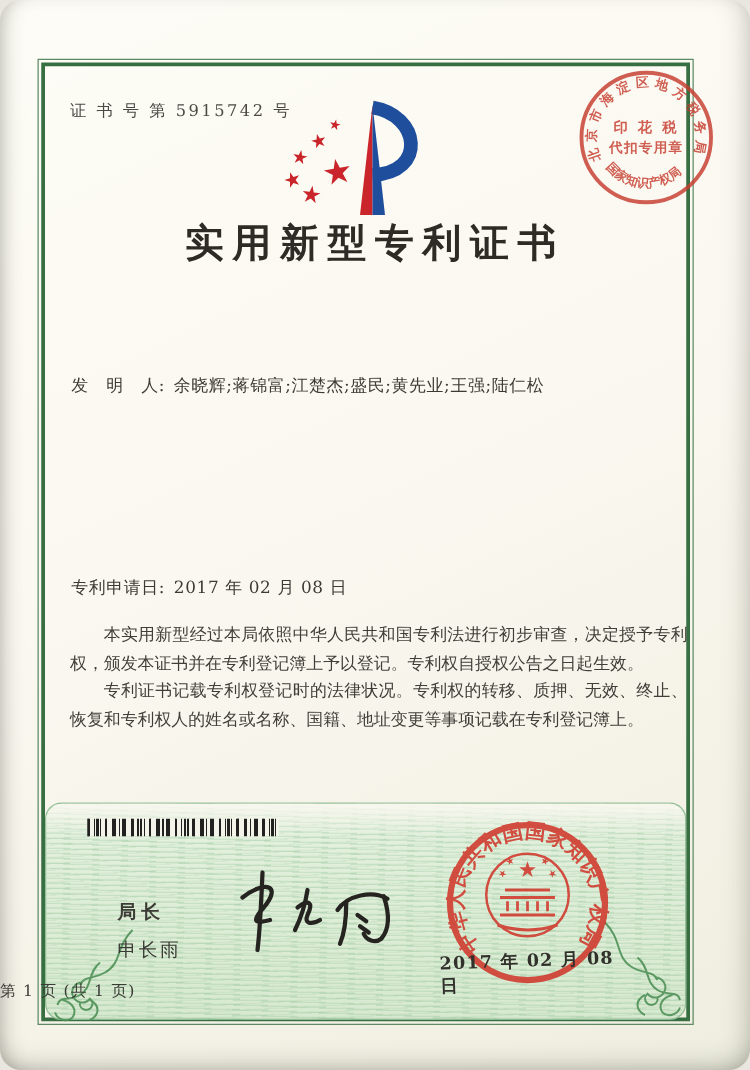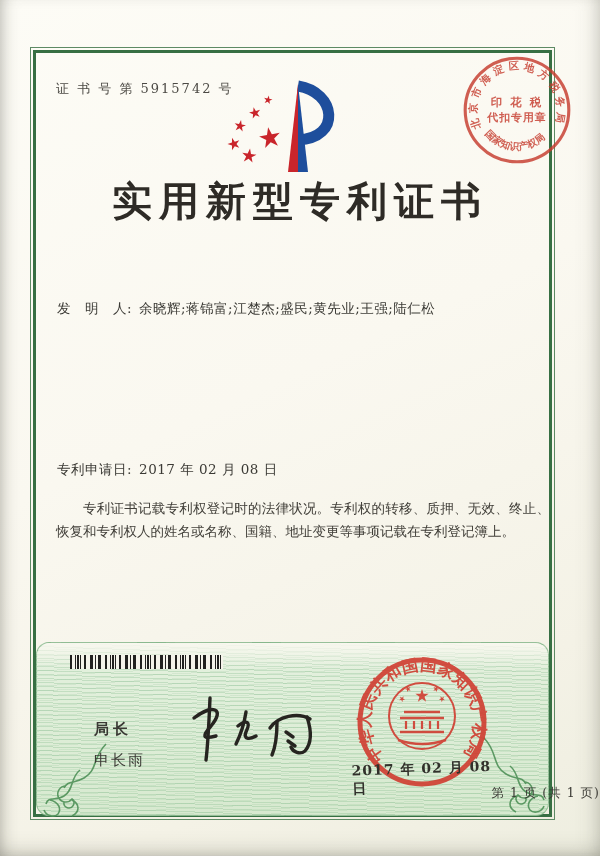--- a/index.html
+++ b/index.html
@@ -8,37 +8,38 @@
     background:#e8e6df;
     font-family:"DejaVu Serif","Liberation Serif",serif;
     overflow:hidden;
   }
   .paper{
     position:relative;width:600px;height:856px;
     background:linear-gradient(155deg,#fdfcf6 0%,#faf8f0 45%,#f4f2e6 80%,#eeeee0 100%);
     box-shadow:inset 14px 0 18px -14px rgba(80,80,70,.45),
                inset -16px 0 22px -16px rgba(80,80,70,.35),
                inset 0 -16px 22px -16px rgba(80,80,70,.4);
+    border-radius:17px;
   }
   .frame{
     position:absolute;left:30px;top:47px;width:523px;height:771px;
     border:1px solid #5d8a64;
   }
   .frame::after{
     content:"";position:absolute;inset:2px;border:3px solid #376f43;
   }
   .cert-no{
     position:absolute;left:56px;top:80px;
     font-size:13px;letter-spacing:2px;color:#4c4a45;
   }
   .logo{position:absolute;left:222px;top:80px;width:156px;height:98px;}
   .tax-seal{position:absolute;left:460px;top:53px;width:114px;height:114px;opacity:.82;}
   .title{
     position:absolute;left:0;top:174px;width:100%;text-align:center;
-    font-size:40px;font-weight:700;letter-spacing:7px;color:#2e2b26;
+    font-size:31px;font-weight:700;letter-spacing:7px;color:#2e2b26;
   }
   .field{
     position:absolute;left:57px;right:40px;
     font-size:13.5px;color:#3b3a35;letter-spacing:.5px;white-space:nowrap;
   }
   .flabel{display:inline-block;}
   .fvalue{margin-left:7px;}
   .f0{top:250px}.f1{top:300px}.f2{top:345px}.f3{top:390px}.f4{top:434px}.f5{top:461px}
   .body-text{
     position:absolute;left:56px;right:50px;top:497px;
@@ -66,21 +67,21 @@
   }
   .sig-title{position:absolute;left:94px;top:720px;font-size:15px;letter-spacing:4px;color:#3b3a35;z-index:3;font-weight:bold;}
   .sig-name{position:absolute;left:94px;top:751px;font-size:15px;letter-spacing:2px;color:#3b3a35;z-index:3;}
   .signature{position:absolute;left:180px;top:692px;width:152px;height:80px;z-index:4;}
   .office-seal{position:absolute;left:350px;top:650px;width:144px;height:144px;z-index:3;opacity:.88;}
   .seal-date{
     position:absolute;left:352px;top:760px;width:150px;z-index:4;
     font-size:14px;font-weight:600;letter-spacing:1px;color:#31302b;transform:rotate(-2deg);
   }
   .page-footer{
-    position:absolute;left:0;top:785px;width:100%;text-align:right;
+    position:absolute;left:0;top:785px;width:100%;text-align:left;
     font-size:12.5px;letter-spacing:1px;color:#3b3a35;z-index:3;
   }
   .flourish{position:absolute;z-index:2;}
   .fl-left{left:36px;top:742px;}
   .fl-right{left:474px;top:736px;}
   svg text{font-family:"DejaVu Serif","Liberation Serif",serif;}
 </style>
 </head>
 <body>
 
@@ -123,20 +124,21 @@
   <div class="title">实用新型专利证书</div>
 
   <div class="field f1">
     <span class="flabel">发　明　人:</span><span class="fvalue">余晓辉;蒋锦富;江楚杰;盛民;黄先业;王强;陆仁松</span>
   </div>
   <div class="field f5">
     <span class="flabel">专利申请日:</span><span class="fvalue">2017 年 02 月 08 日</span>
   </div>
 
   <div class="body-text">
+    <p>本实用新型经过本局依照中华人民共和国专利法进行初步审查，决定授予专利权，颁发本证书并在专利登记簿上予以登记。专利权自授权公告之日起生效。</p>
     <p>专利证书记载专利权登记时的法律状况。专利权的转移、质押、无效、终止、恢复和专利权人的姓名或名称、国籍、地址变更等事项记载在专利登记簿上。</p>
   </div>
 
   <div class="green-panel"></div>
 
   <div class="barcode"></div>
 
   <svg class="flourish fl-left" width="82" height="76" viewBox="0 0 82 76">
     <g fill="none" stroke="#4f9158" stroke-width="1.6" opacity=".9">
       <path d="M70,2 C56,16 62,28 48,36 C38,42 32,38 28,46"></path>

